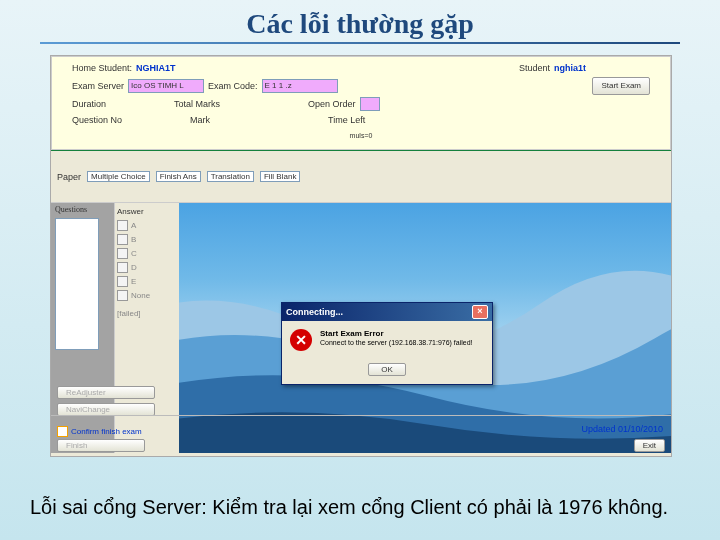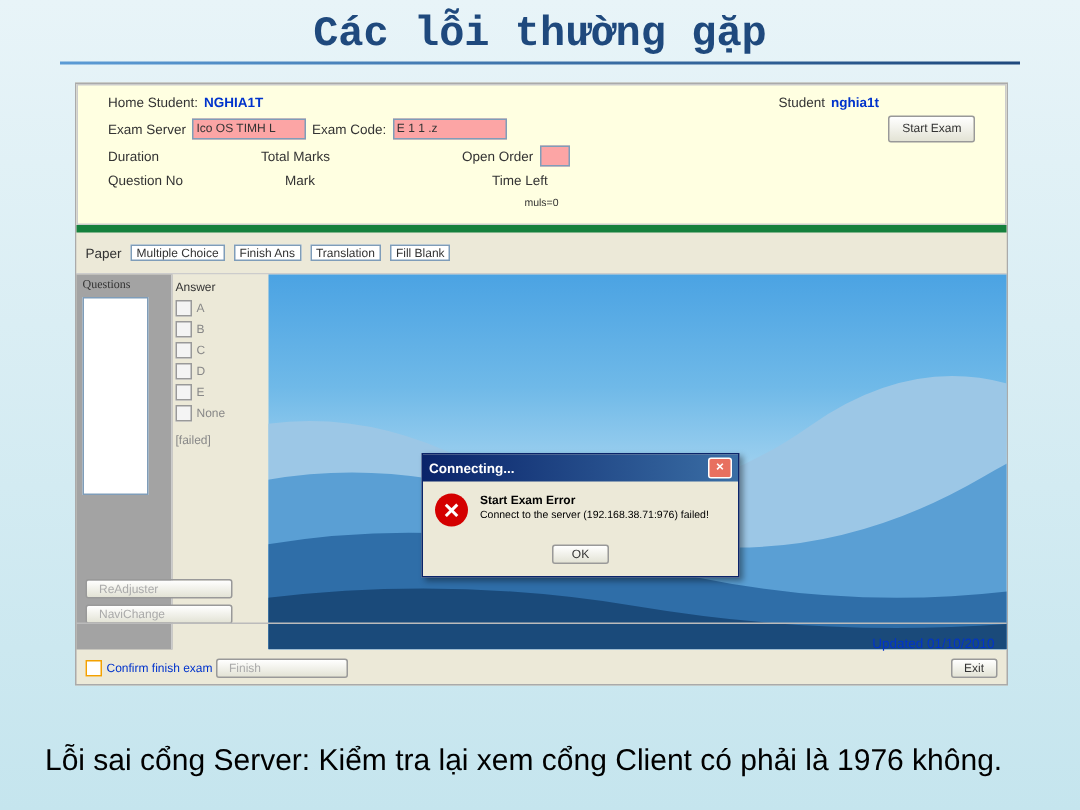--- a/index.html
+++ b/index.html
@@ -15,21 +15,21 @@
     width: 720px;
     height: 540px;
     position: relative;
   }
   .title {
     font-size: 28px;
     font-weight: bold;
     color: #1f497d;
     text-align: center;
     padding: 8px 0 2px 0;
-    font-family: Liberation Mono, monospace;
+    font-family: Liberation Serif, serif;
   }
   .title-underline {
     height: 2px;
     background: linear-gradient(to right, #5b9bd5, #1f497d);
     margin: 0 40px 10px 40px;
   }
   .caption {
     position: absolute;
     bottom: 20px;
     left: 30px;
@@ -53,42 +53,42 @@
     background: #ffffe1;
     border: 1px solid #ccc;
     padding: 4px 20px;
     line-height: 14px;
   }
   .row { display: flex; align-items: center; gap: 4px; margin-bottom: 2px; }
   .lbl { color: #333; }
   .val-link { color: #0033cc; font-weight: bold; }
   .field {
     display: inline-block;
-    background: #fca5a5;
+    background: #f0abfc;
     border: 1px solid #7f9db9;
     height: 12px;
     padding: 0 2px;
     font-size: 8px;
     line-height: 12px;
     overflow: hidden;
   }
   .btn {
     display: inline-block;
     background: linear-gradient(#fff,#e3e3d5);
     border: 1px solid #999;
     padding: 1px 8px;
     font-size: 8px;
     border-radius: 2px;
   }
   .paper-row {
     display: flex;
     align-items: flex-end;
     gap: 6px;
-    padding: 8px 6px;
-    border-top: 5px solid #15803d;
+    padding: 20px 6px;
+    border-top: 1px solid #15803d;
     background: #ece9d8;
   }
   .tag {
     border: 1px solid #7f9db9;
     background: #fff;
     padding: 0 3px;
     font-size: 8px;
   }
   .main-area {
     display: flex;
@@ -148,21 +148,21 @@
     right: 8px;
     font-size: 9px;
     color: #0033cc;
     font-weight: normal;
   }
   .finish-area {
     position: absolute;
     left: 6px;
     bottom: 4px;
     display: flex;
-    flex-direction: row;
+    flex-direction: column;
     gap: 2px;
   }
   .finish-chk { display: flex; gap: 3px; align-items: center; color: #0033cc; font-size: 8px; }
   .finish-chk .chk { border-color: #f3a100; background: #fff; }
   .exit-btn {
     position: absolute;
     right: 6px;
     bottom: 4px;
   }
   

